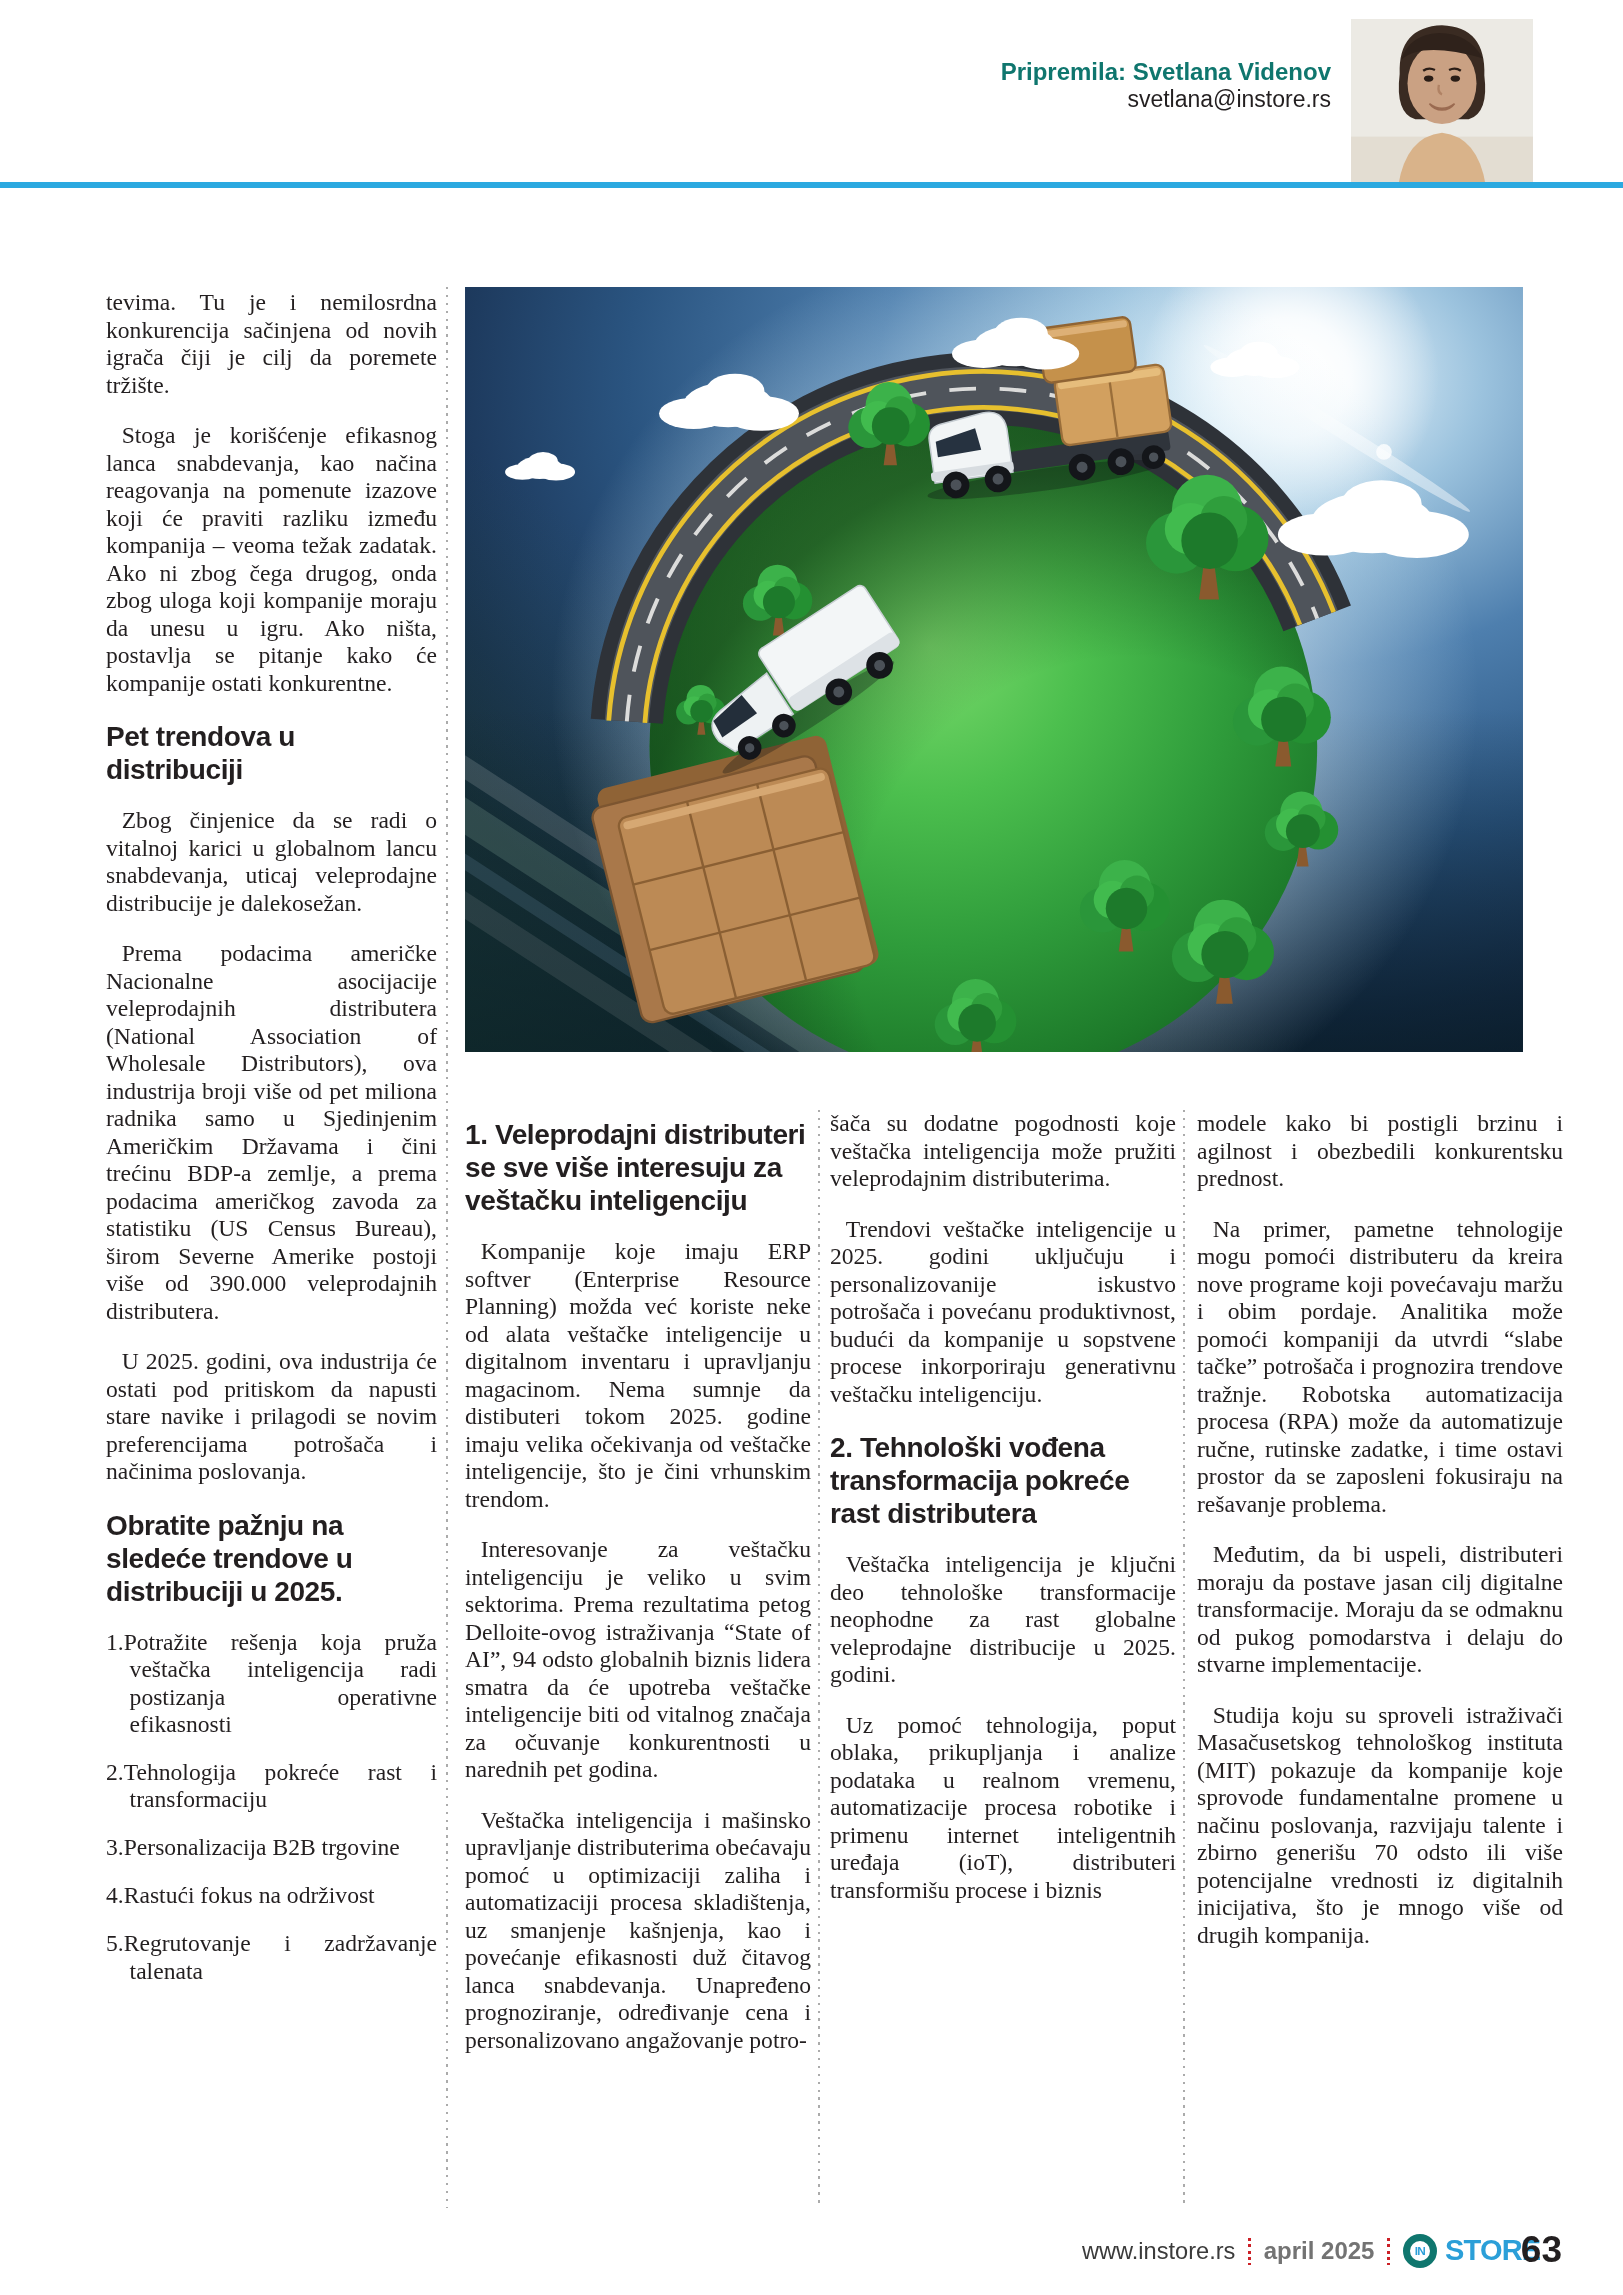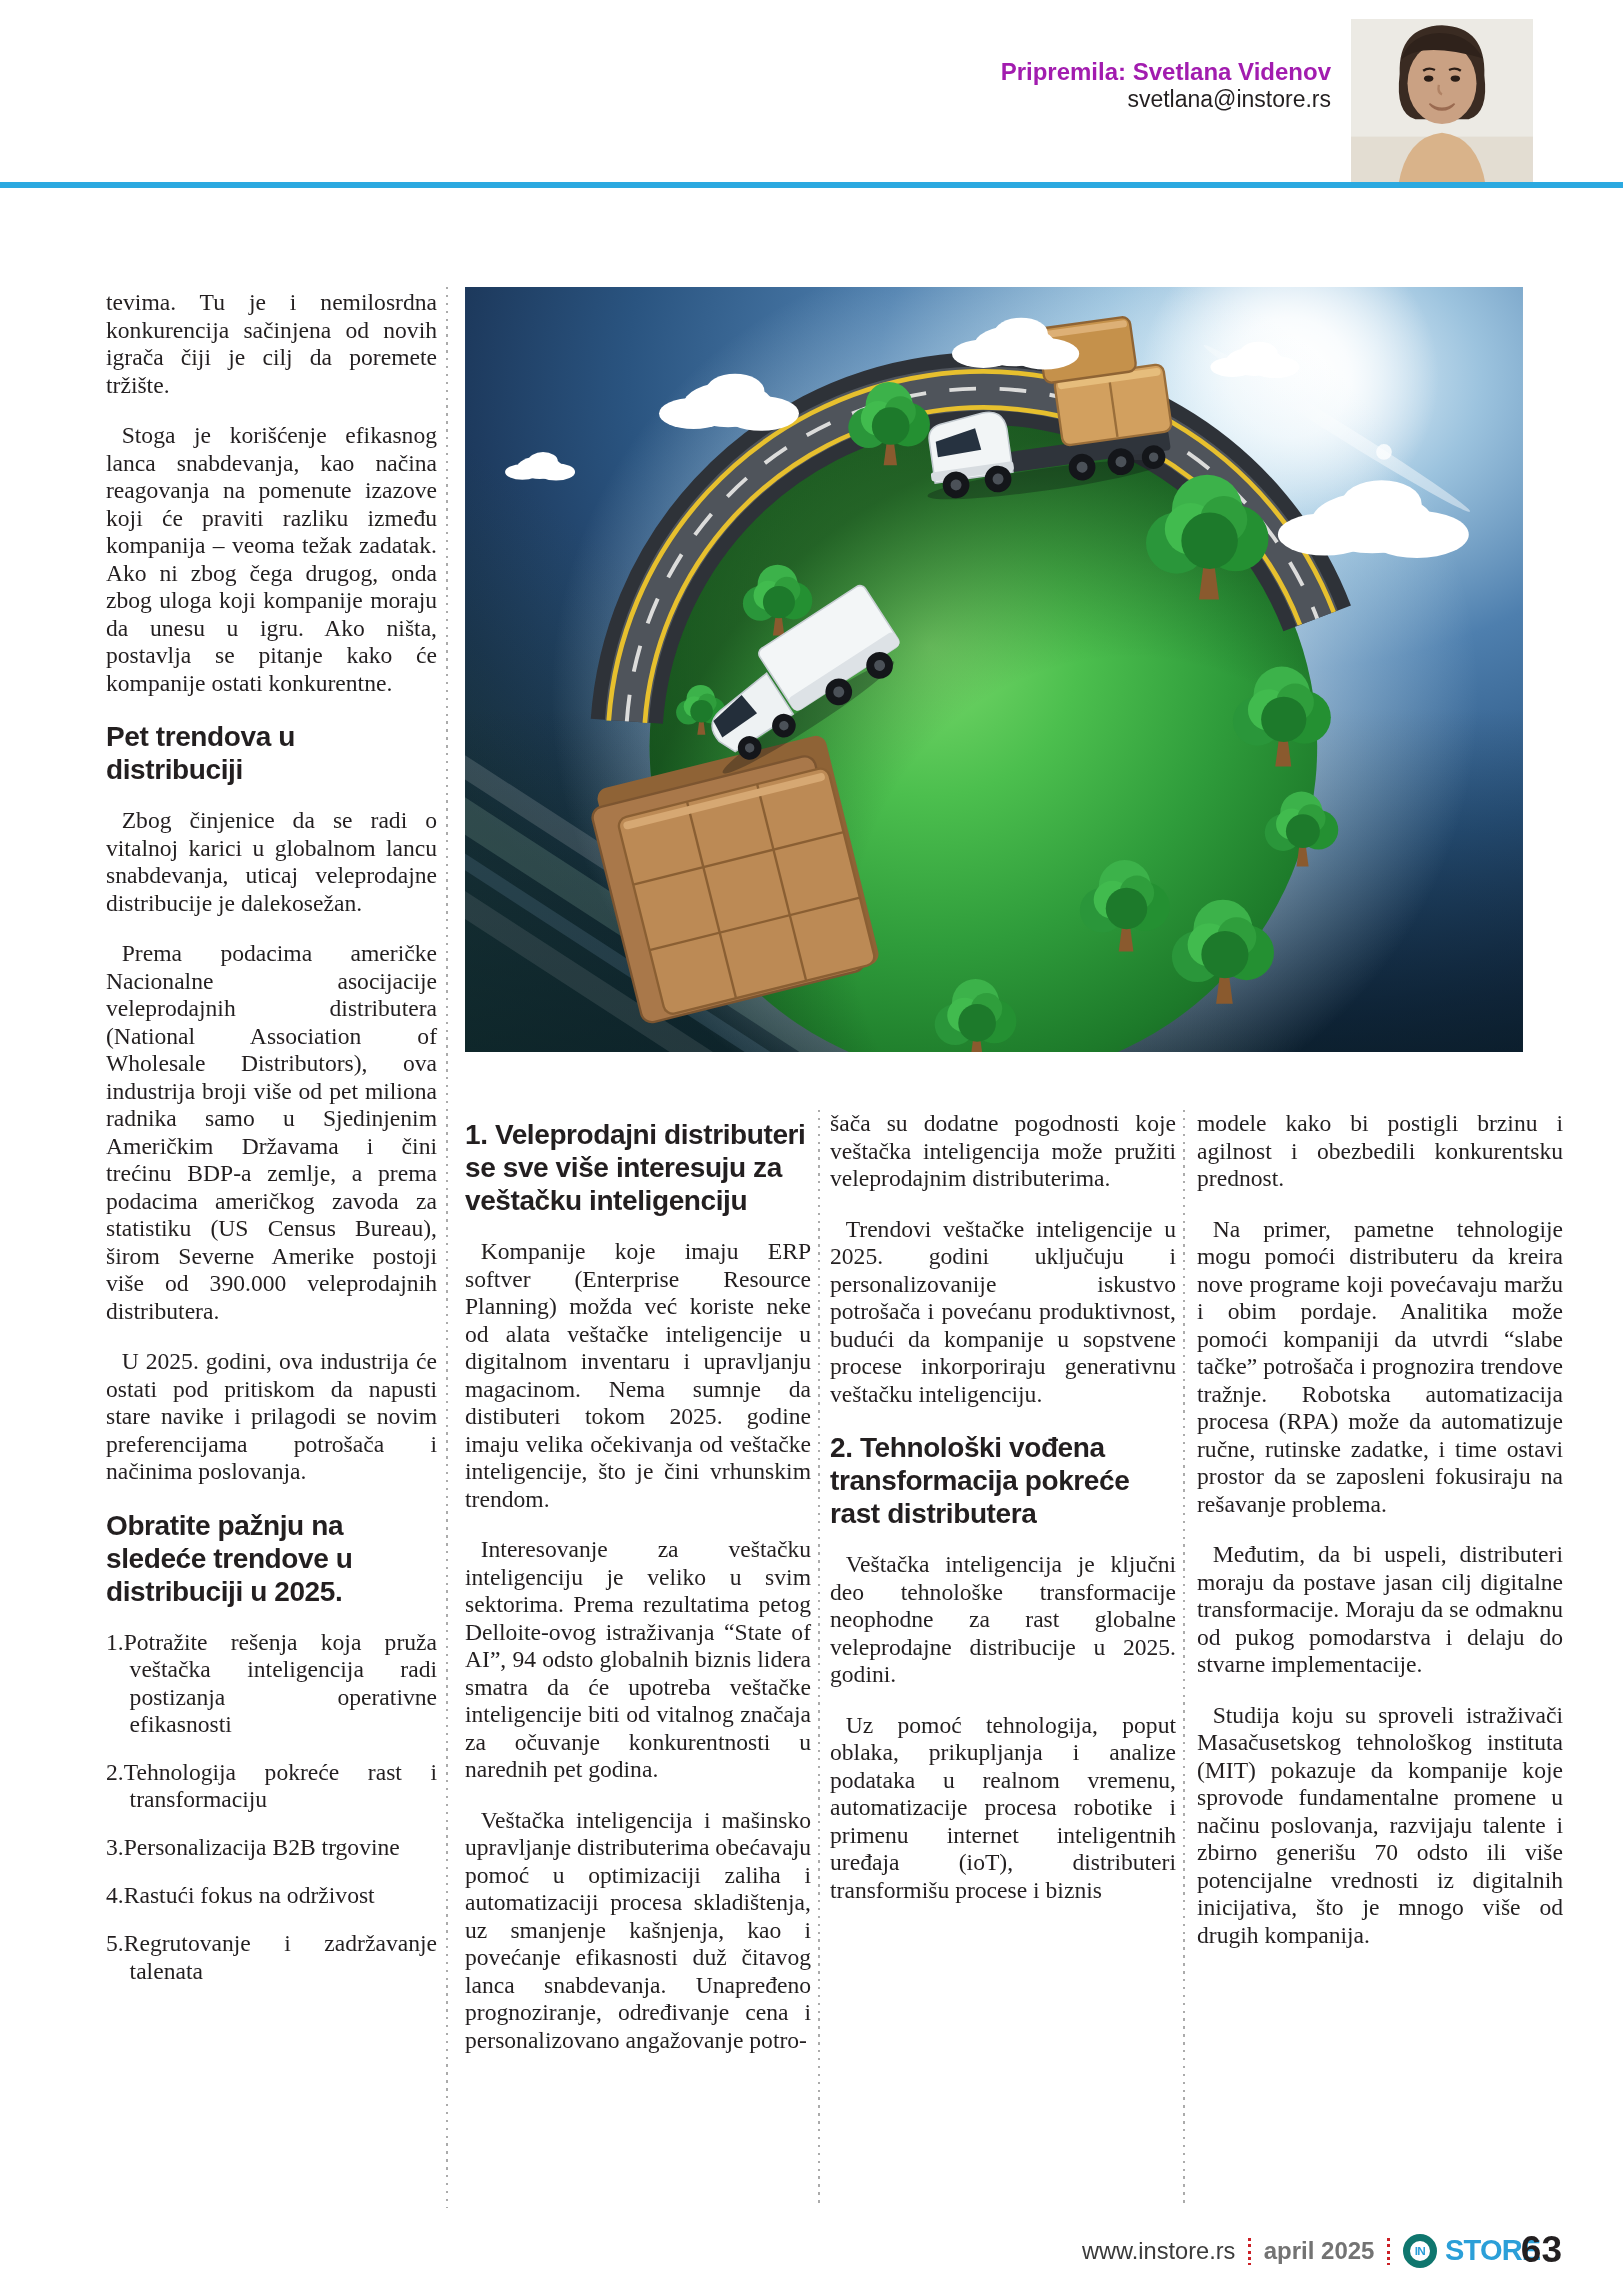--- a/index.html
+++ b/index.html
@@ -2,21 +2,21 @@
 <html style="font-size:12.6px"><head>
 <meta charset="utf-8">
 <style>
   html,body{margin:0;padding:0;background:#ffffff;}
   .page{position:relative;width:1623px;height:2295px;background:#ffffff;overflow:hidden;
         font-family:"Liberation Serif", serif;color:#231f20;}
 
   
   .byline{position:absolute;top:58px;right:292px;text-align:right;
           font-family:"Liberation Sans", sans-serif;}
-  .byline .name{font-weight:bold;font-size:24px;line-height:28px;color:#a21caf;}
+  .byline .name{font-weight:bold;font-size:24px;line-height:28px;color:#0f766e;}
   .byline .email{font-size:23px;line-height:27px;color:#231f20;}
   .accent-rule{position:absolute;left:0;top:182px;width:1623px;height:6.3px;background:#2ba9e0;}
   .photo{position:absolute;left:1351px;top:19px;width:182px;height:167px;overflow:hidden;background:#e9e5df;}
 
   
   .vdots{position:absolute;width:2.4px;
          background-image:repeating-linear-gradient(to bottom,#ababab 0 2.4px,transparent 2.4px 7.9px);}
   .vd1{left:446px;top:287px;height:1921px;}
   .vd2{left:818px;top:1110px;height:1096px;}
   .vd3{left:1183px;top:1110px;height:1096px;}

